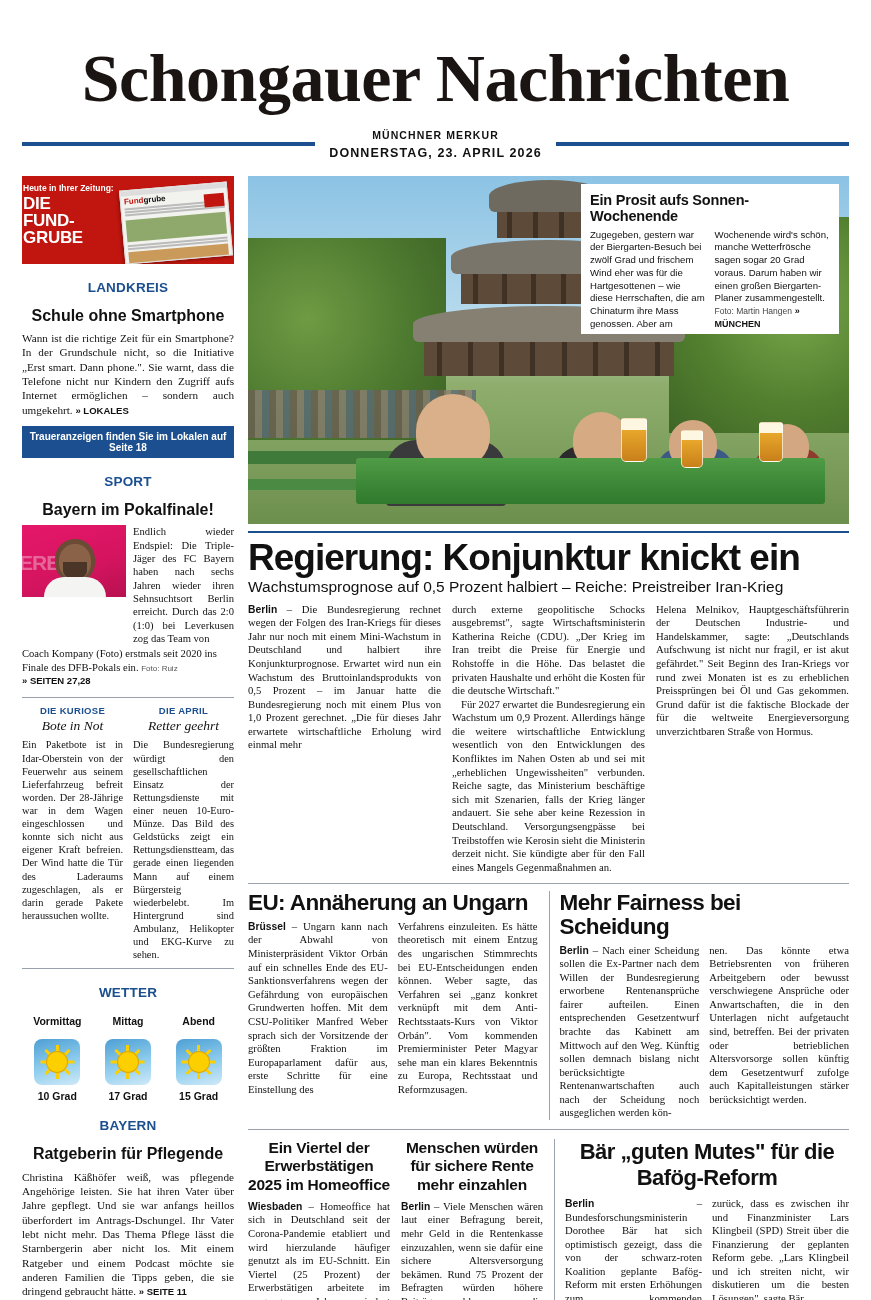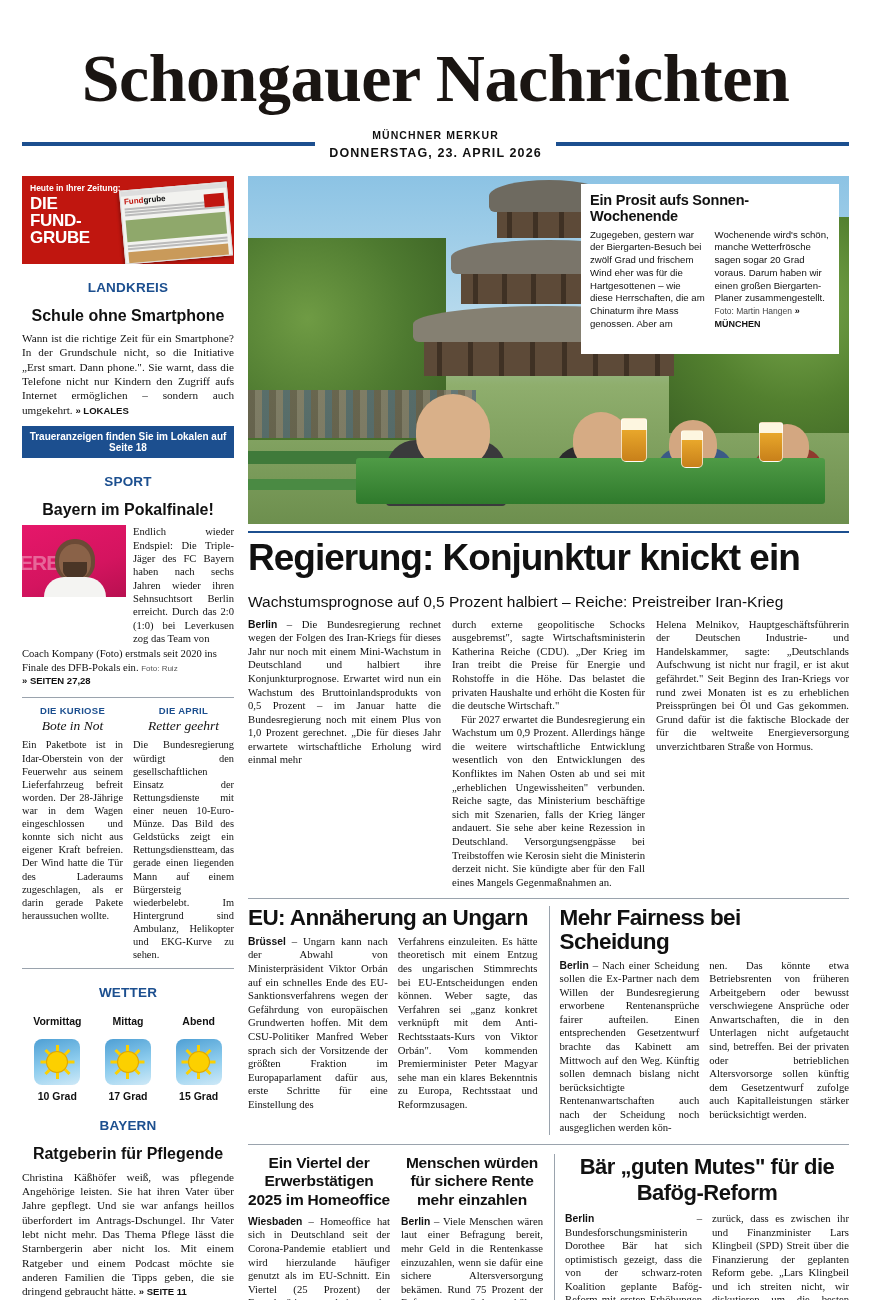--- a/index.html
+++ b/index.html
@@ -47,21 +47,21 @@
   .mh-issue span.sep { color: #888; margin: 0 2px; }
 
   
   .content { display: flex; gap: 14px; margin-top: 16px; }
   .sidebar { width: 212px; flex: none; }
   .mainarea { flex: 1; }
 
   
   .ad-box {
     background: #c0160f; height: 88px; display: flex;
-    padding: 7px 8px; position: relative; overflow: hidden;
+    padding: 7px 1px; position: relative; overflow: hidden;
   }
   .ad-left { color: #fff; }
   .ad-kicker {
     font-family: "Liberation Sans", sans-serif;
     font-size: 8.5px; font-weight: 700; margin-bottom: 2px;
   }
   .ad-big {
     font-family: "Liberation Sans", sans-serif;
     font-size: 17px; font-weight: 700; line-height: 1.0;
     letter-spacing: -0.3px;
@@ -250,40 +250,40 @@
          background: #8f3a2e; border-radius: 22px 22px 4px 4px; }
   .mug { position: absolute; border-radius: 3px 3px 5px 5px;
          background: linear-gradient(180deg,#fdf6e0 0 26%,#e8a72b 26%,#c8801a 100%);
          border: 1px solid rgba(255,255,255,.7); }
   .m1 { left: 62%; bottom: 62px; width: 26px; height: 44px; }
   .m2 { left: 72%; bottom: 56px; width: 22px; height: 38px; }
   .m3 { left: 85%; bottom: 62px; width: 24px; height: 40px; }
 
   .photo-caption {
     position: absolute; right: 10px; top: 8px; width: 258px;
-    background: #fff; padding: 8px 9px 23px;
+    background: #fff; padding: 8px 9px 3px;
   }
   .pc-title {
     font-family: "Liberation Sans", sans-serif;
     font-weight: 700; font-size: 14.5px; margin-bottom: 5px; letter-spacing: -.2px;
   }
   .pc-cols { display: flex; gap: 9px; }
   .pc-cols p {
     font-family: "Liberation Sans", sans-serif;
     font-size: 9.6px; line-height: 1.33; flex: 1;
   }
   .pc-credit { font-family: "Liberation Sans", sans-serif; font-size: 8.5px; color: #444; }
   .pc-credit b { font-size: 9px; color: #111; }
 
   .hr-blue { border: 0; border-top: 2.5px solid #1c4f8f; margin: 7px 0 6px; }
 
   .lead-title {
     font-family: "Liberation Sans", sans-serif;
     font-weight: 700; font-size: 37px; letter-spacing: -1px;
-    line-height: 1.03; margin-bottom: 16px;
+    line-height: 1.03; margin-bottom: 1px;
   }
   .lead-sub {
     font-family: "Liberation Sans", sans-serif;
     font-weight: 400; font-size: 15.5px; margin-bottom: 7px;
   }
   .cols3 { display: flex; gap: 11px; }
   .cols3 > div { flex: 1; }
   .body-text { font-size: 10.7px; line-height: 1.27; text-align: justify; }
   .body-text p { text-indent: 9px; }
   .body-text p:first-child { text-indent: 0; }

